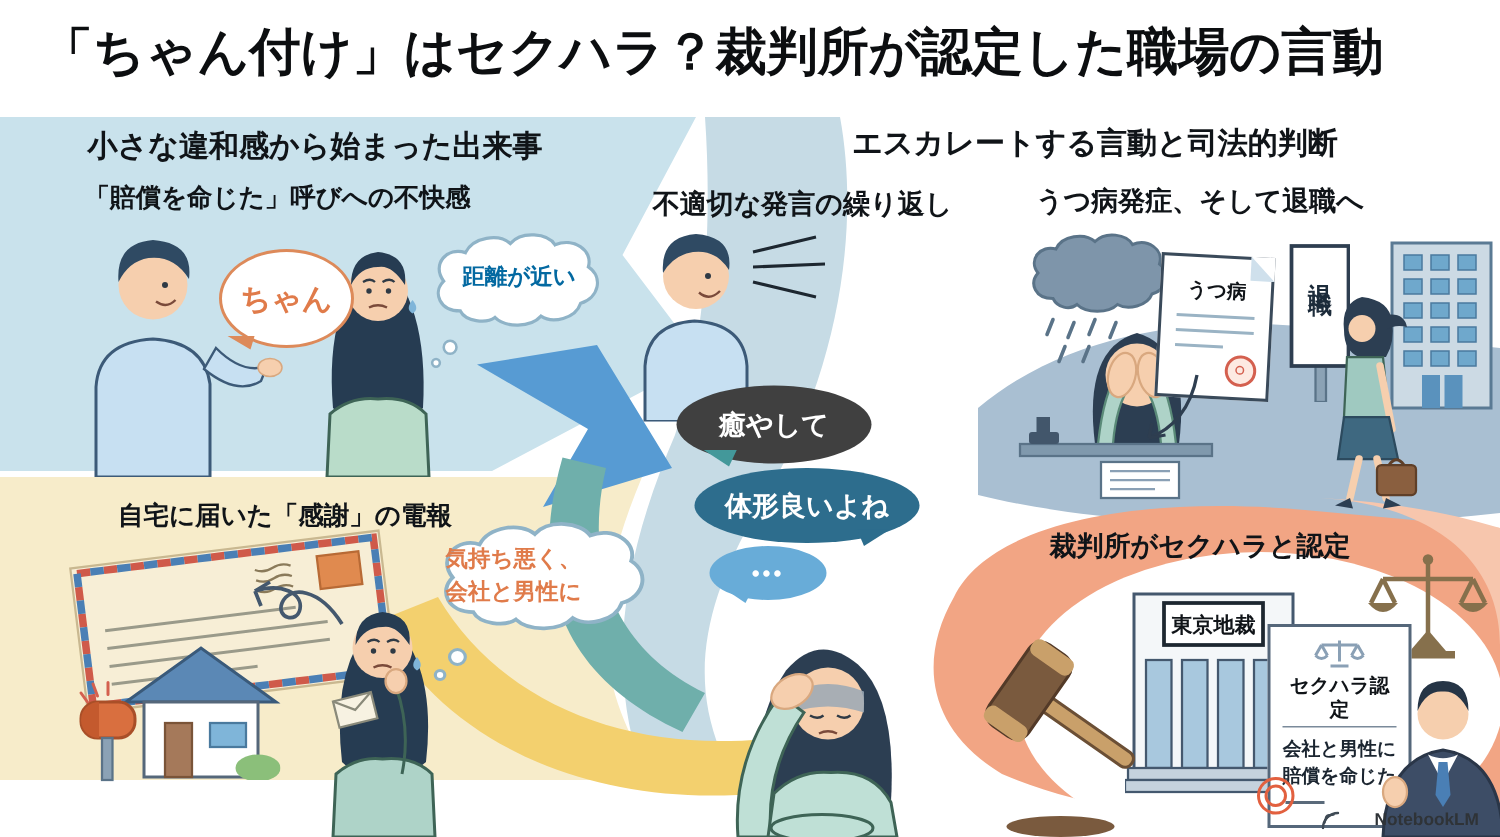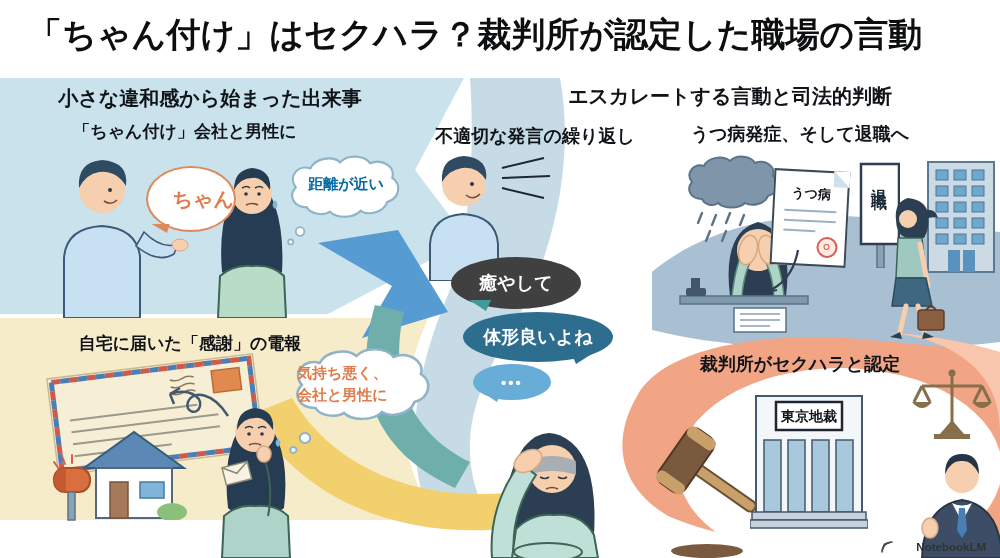--- a/index.html
+++ b/index.html
@@ -5,21 +5,21 @@
   html,body{margin:0;padding:0;background:#fff;}
   .canvas{position:relative;width:1000px;height:558px;background:#ffffff;overflow:hidden;
           font-family:"Liberation Sans","DejaVu Sans",sans-serif;color:#15191e;}
   .abs{position:absolute;}
   .hd{font-weight:bold;text-align:center;color:#101418;line-height:1.2;}
   .title{font-size:34px;font-weight:900;letter-spacing:0px;color:#0c0e10;white-space:nowrap;}
   .h19{font-size:20px;}
   .h17{font-size:17px;}
   
   .speech-chan{background:#fff;border:2.5px solid #dd8a5a;border-radius:50%;
-               display:flex;align-items:center;justify-content:flex-end;
+               display:flex;align-items:center;justify-content:center;
                font-size:20px;font-weight:bold;color:#e07b4a;}
   .speech-chan::after{content:"";position:absolute;left:10px;bottom:-12px;width:0;height:0;
                border:9px solid transparent;border-top-color:#dd8a5a;transform:skewX(35deg);}
   
   .bub{border-radius:50%;display:flex;align-items:center;justify-content:center;
        color:#fff;font-weight:bold;}
   .bub::after{content:"";position:absolute;width:0;height:0;border:11px solid transparent;}
   .bubA{background:#3a78b5;font-size:19px;}
   .bubA::after{bottom:-14px;right:20px;border-top-color:#3a78b5;transform:skewX(-30deg);}
   .bubB{background:#404040;font-size:18px;}
@@ -64,21 +64,21 @@
     <path d="M652,272 C720,215 820,208 902,222 L1000,232 L1000,342 C880,356 740,352 652,330 Z" fill="#a9bfd2"></path>
     <path d="M636,398 C660,348 760,330 870,340 L1000,352 L1000,545 C920,558 760,556 668,516 C618,486 612,440 636,398 Z" fill="#f2a584"></path>
     <path d="M880,332 C950,336 1000,370 1000,430 L1000,352 C960,340 920,334 880,332 Z" fill="#f7c6ad"></path>
     <ellipse cx="840" cy="468" rx="162" ry="100" fill="#ffffff"></ellipse>
   </svg>
 
   <div class="abs hd h19" style="left:25px;top:86px;width:370px;">小さな違和感から始まった出来事</div>
   <div class="abs title" style="left:28px;top:12px;">「ちゃん付け」はセクハラ？裁判所が認定した職場の言動</div>
   <div class="abs hd h19" style="left:520px;top:84px;width:420px;">エスカレートする言動と司法的判断</div>
 
-  <div class="abs hd h17" style="left:35px;top:122px;width:300px;">「ちゃん付け」会社と男性に</div>
+  <div class="abs hd h17" style="left:35px;top:122px;width:300px;">「賠償を命じた」呼びへの不快感</div>
 
   <svg class="abs" style="left:42px;top:142px" width="300" height="176" viewBox="0 0 300 176">
 
     <g>
       <path d="M22,176 L22,116 Q24,86 60,84 Q94,86 98,114 L98,176 Z" fill="#c7e0f2" stroke="#3c5a78" stroke-width="2"></path>
       <path d="M94,104 Q116,122 132,112 L136,102 Q120,108 102,90 Z" fill="#c7e0f2" stroke="#3c5a78" stroke-width="1.6"></path>
       <ellipse cx="138" cy="103" rx="8" ry="6" fill="#f6cfae" stroke="#d9a87f"></ellipse>
       <circle cx="60" cy="48" r="23" fill="#f6cfae"></circle>
       <path d="M37,46 Q35,20 60,18 Q87,20 84,44 Q74,28 57,30 Q44,32 37,46 Z" fill="#2f4a63"></path>
       <circle cx="68" cy="48" r="2" fill="#2f3a45"></circle>
@@ -320,20 +320,40 @@
       <path d="M12,20 L4,36 M12,20 L20,36"></path>
         <path d="M72,20 L64,36 M72,20 L80,36"></path>
     </g>
     <path d="M2,36 Q12,48 22,36 Z" fill="#86704c"></path>
     <path d="M62,36 Q72,48 82,36 Z" fill="#86704c"></path>
     <circle cx="42" cy="7" r="3.5" fill="#86704c"></circle>
     <path d="M42,54 L30,68 L54,68 Z" fill="#86704c"></path>
     <rect x="24" y="68" width="36" height="5" fill="#86704c"></rect>
   </svg>
 
+  <div class="abs doc2" style="left:845px;top:416px;width:92px;height:132px;">
+    <svg style="display:block;margin:7px auto 0 auto" width="34" height="22" viewBox="0 0 34 22">
+      <g stroke="#8aa0b5" stroke-width="2" fill="none">
+        <path d="M17,2 V16"></path>
+          <path d="M5,5 H29"></path>
+        <path d="M5,5 L1,12 M5,5 L9,12"></path>
+          <path d="M29,5 L25,12 M29,5 L33,12"></path>
+        <path d="M1,12 Q5,16 9,12"></path>
+          <path d="M25,12 Q29,16 33,12"></path>
+        <path d="M11,19 H23"></path>
+      </g>
+    </svg>
+    <div class="hd" style="font-size:13px;margin:2px 8px 0 8px;padding-bottom:4px;border-bottom:1.5px solid #7a8a9a;">セクハラ認定</div>
+    <div style="font-size:12.5px;font-weight:bold;text-align:center;margin-top:6px;line-height:1.4;color:#1b2530;">
+      <div>会社と男性に</div>
+      <div>賠償を命じた</div>
+    </div>
+    <div class="abs" style="left:10px;bottom:14px;width:26px;border-top:2px solid #5a6a7a;"></div>
+    <div class="abs seal2" style="right:9px;bottom:8px;"></div>
+  </div>
 
   <svg class="abs" style="left:918px;top:446px" width="85" height="112" viewBox="0 0 85 112">
     <circle cx="44" cy="30" r="17" fill="#f6cfae"></circle>
     <path d="M27,28 Q27,8 44,8 Q61,8 61,28 Q54,14 44,15 Q33,14 27,28 Z" fill="#263546"></path>
     <path d="M4,112 Q6,60 44,54 Q82,60 84,112 Z" fill="#3d4d66" stroke="#2a3648" stroke-width="2"></path>
     <path d="M34,57 L44,76 L54,57 Q44,62 34,57 Z" fill="#ffffff"></path>
     <path d="M41,62 L47,62 L49,84 L44,92 L39,84 Z" fill="#4a7fb5"></path>
     <ellipse cx="12" cy="82" rx="8" ry="10" fill="#f6cfae" stroke="#d9a87f" stroke-width="1.5"></ellipse>
   </svg>
 

